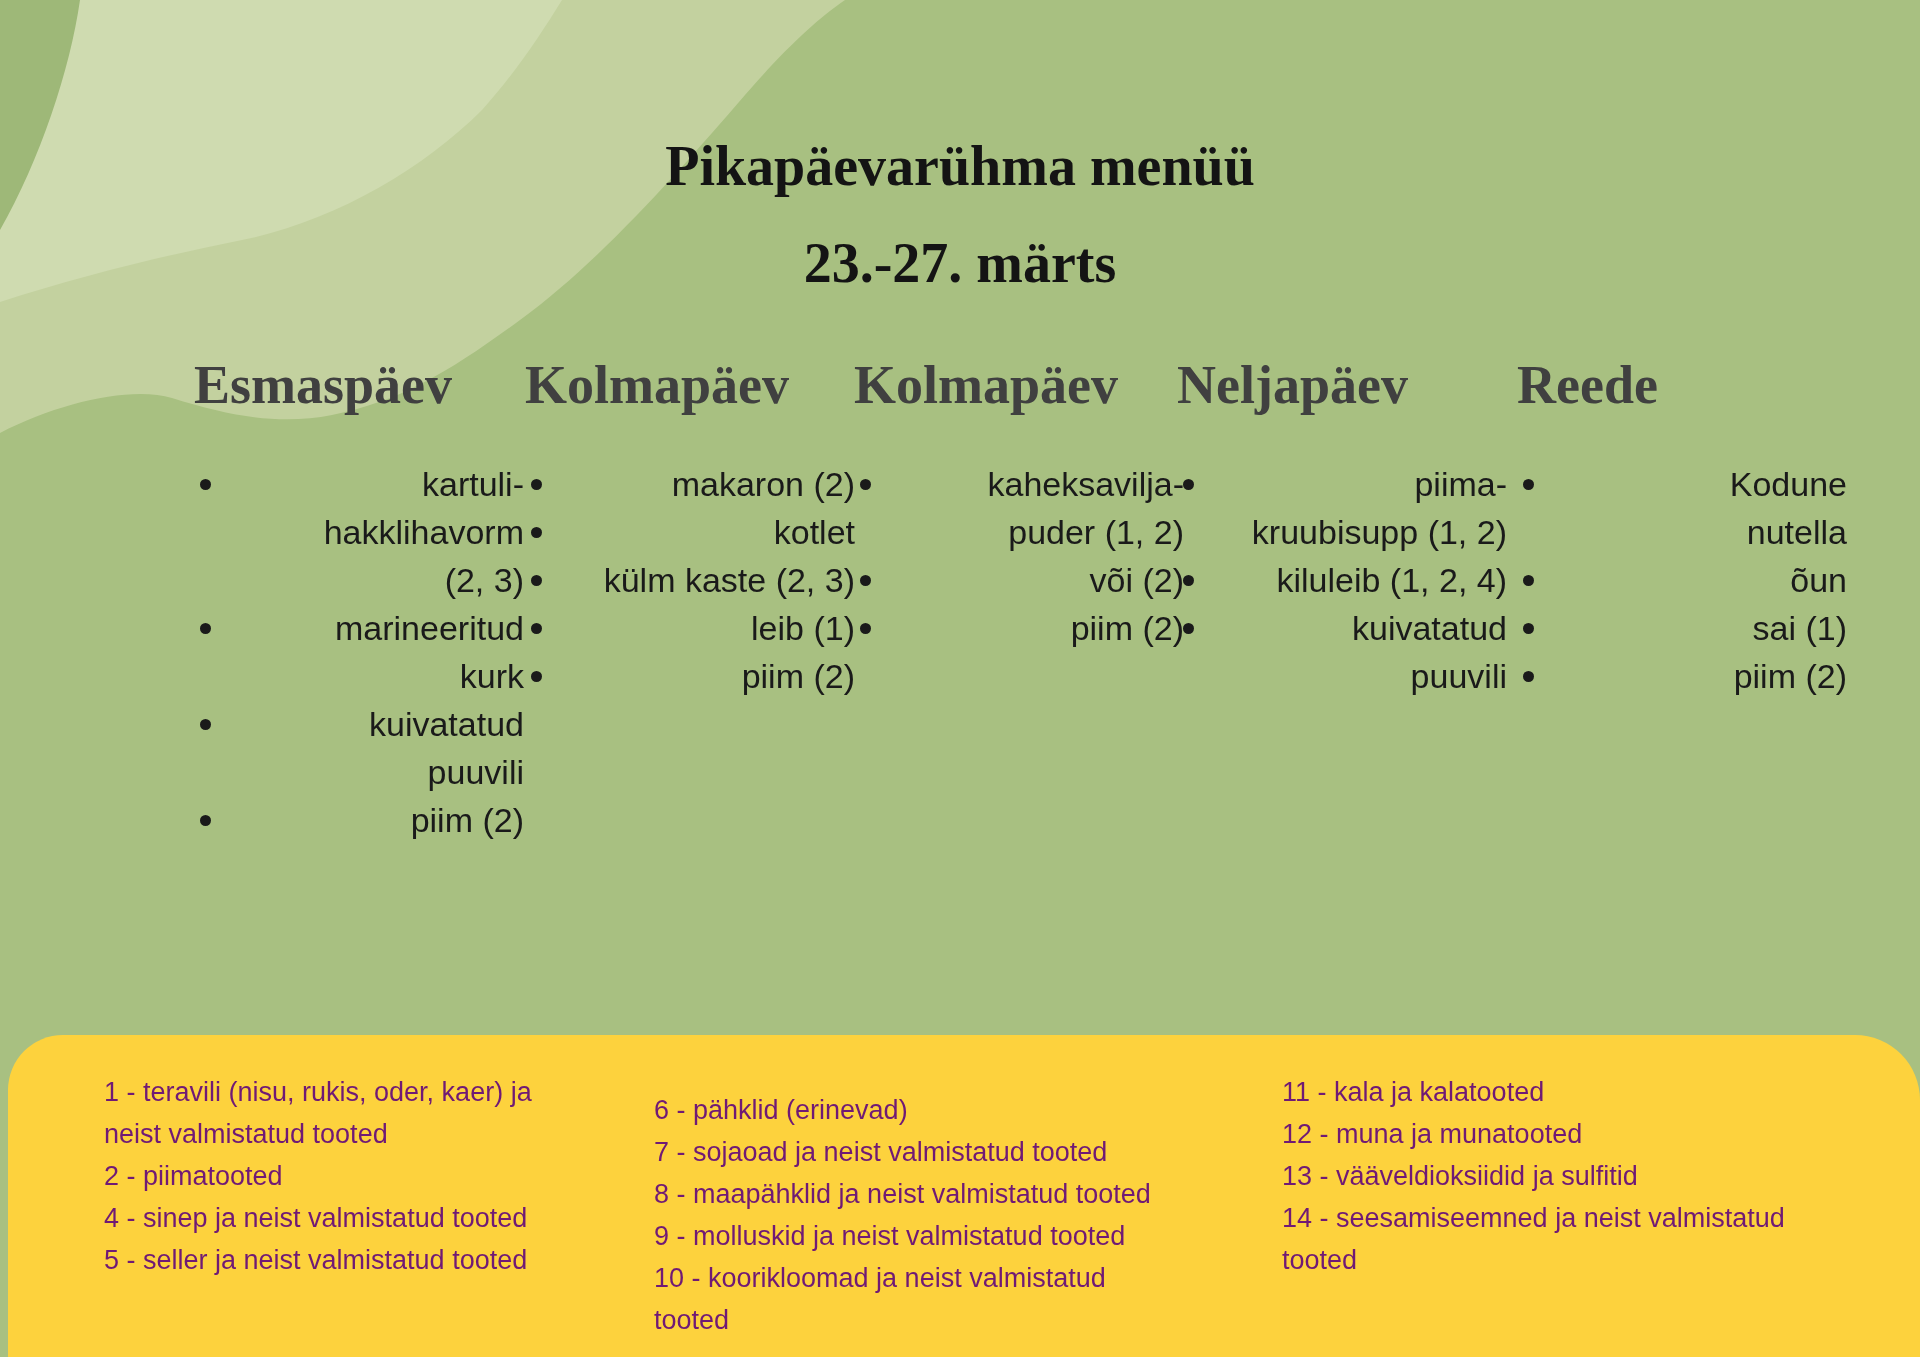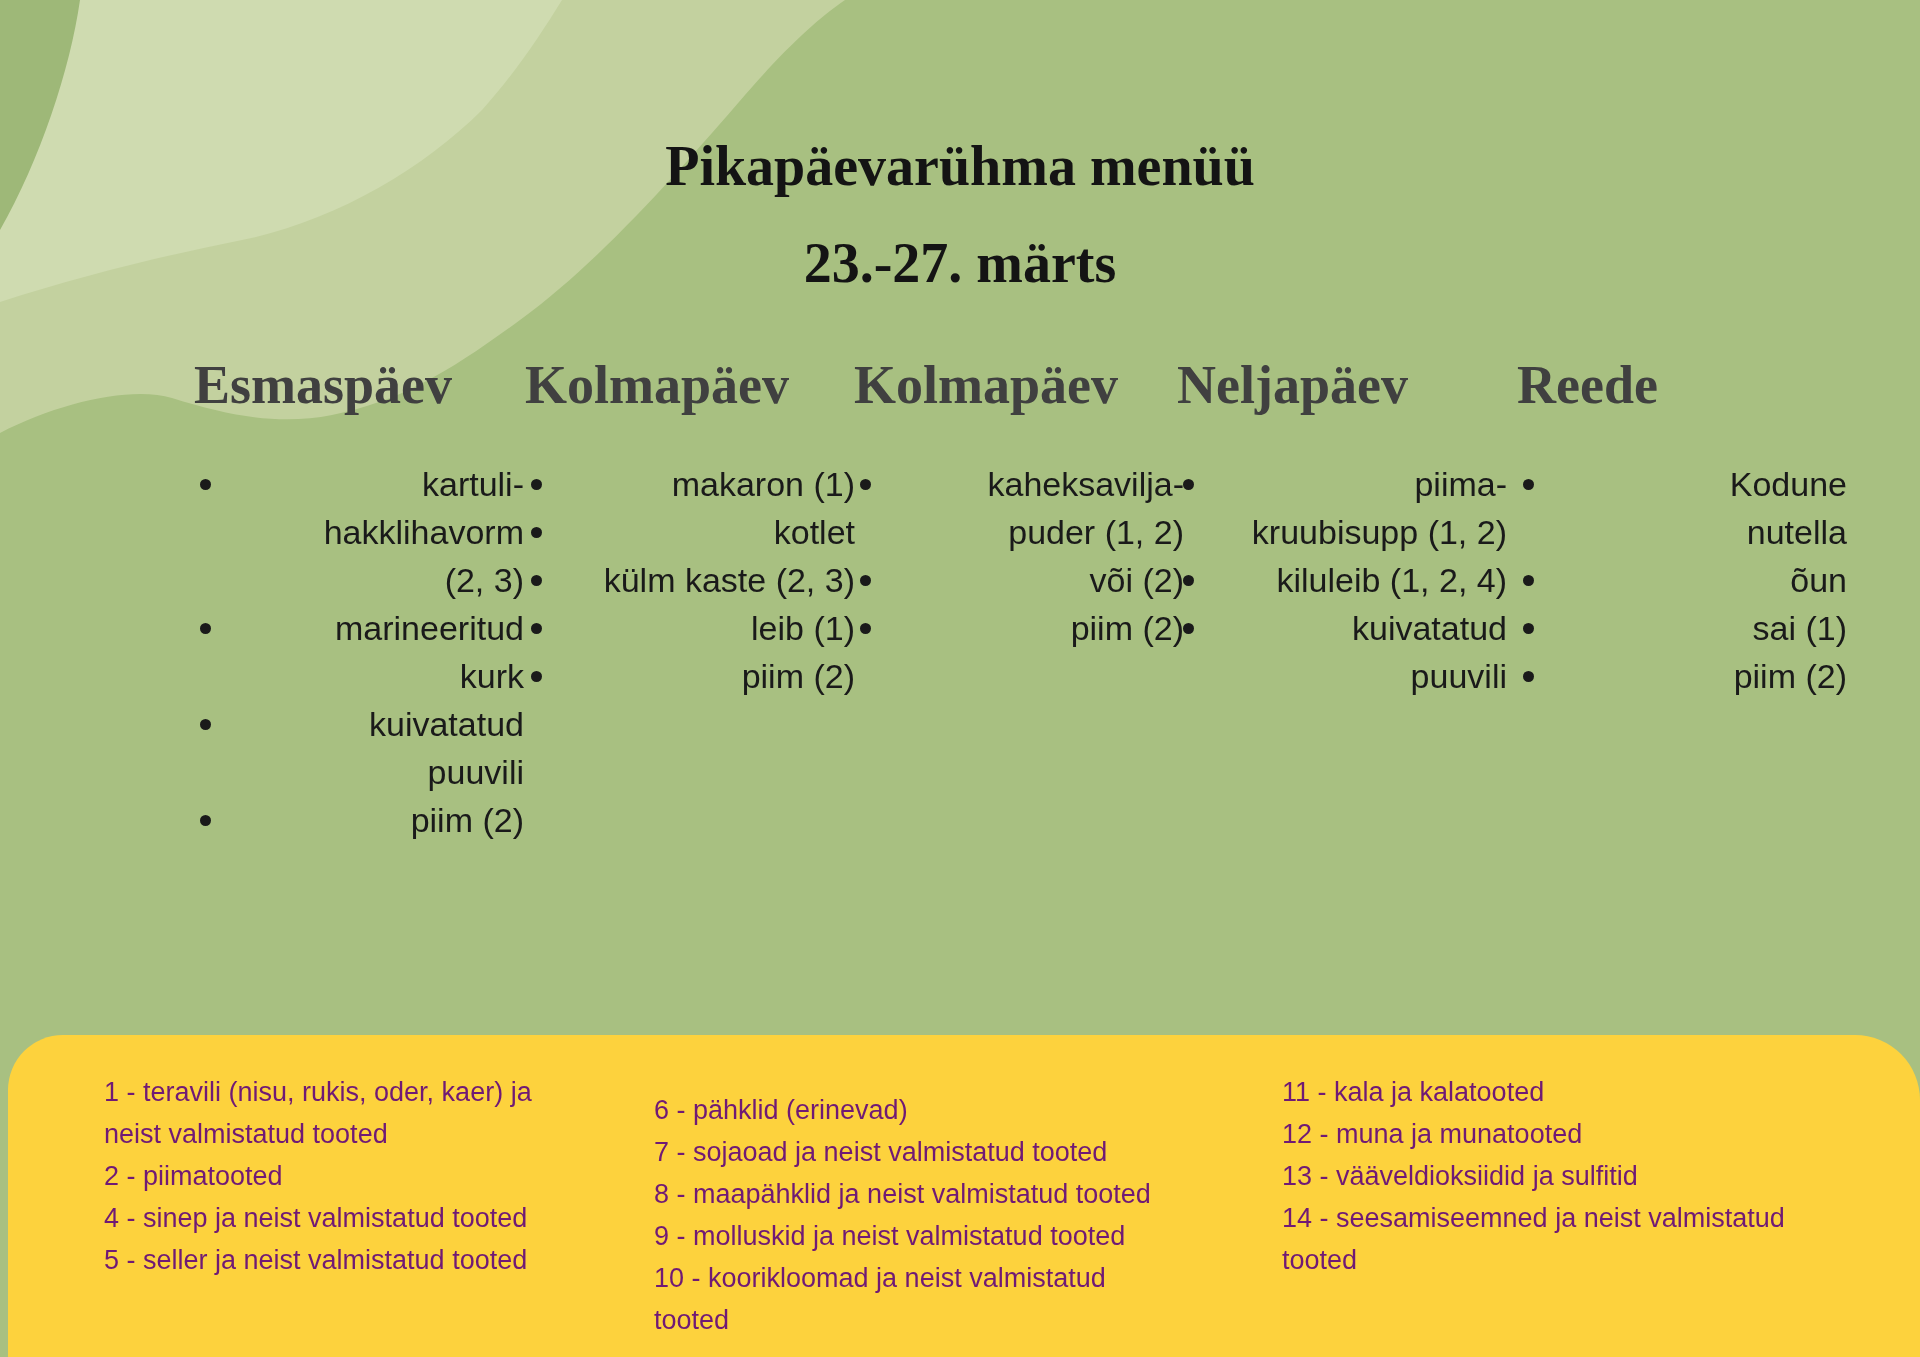--- a/index.html
+++ b/index.html
@@ -85,21 +85,21 @@
 kurk</span></li>
     <li><span class="dot"></span><span>kuivatatud
 puuvili</span></li>
     <li><span class="dot"></span><span>piim (2)</span></li>
   </ul>
 </div>
 
 <div class="day-col" style="left:525px;">
   <h2>Kolmapäev</h2>
   <ul>
-    <li><span class="dot"></span><span>makaron (1)</span></li>
+    <li><span class="dot"></span><span>makaron (2)</span></li>
     <li><span class="dot"></span><span>kotlet</span></li>
     <li><span class="dot"></span><span>külm kaste (2, 3)</span></li>
     <li><span class="dot"></span><span>leib (1)</span></li>
     <li><span class="dot"></span><span>piim (2)</span></li>
   </ul>
 </div>
 
 <div class="day-col" style="left:854px;">
   <h2>Kolmapäev</h2>
   <ul>

